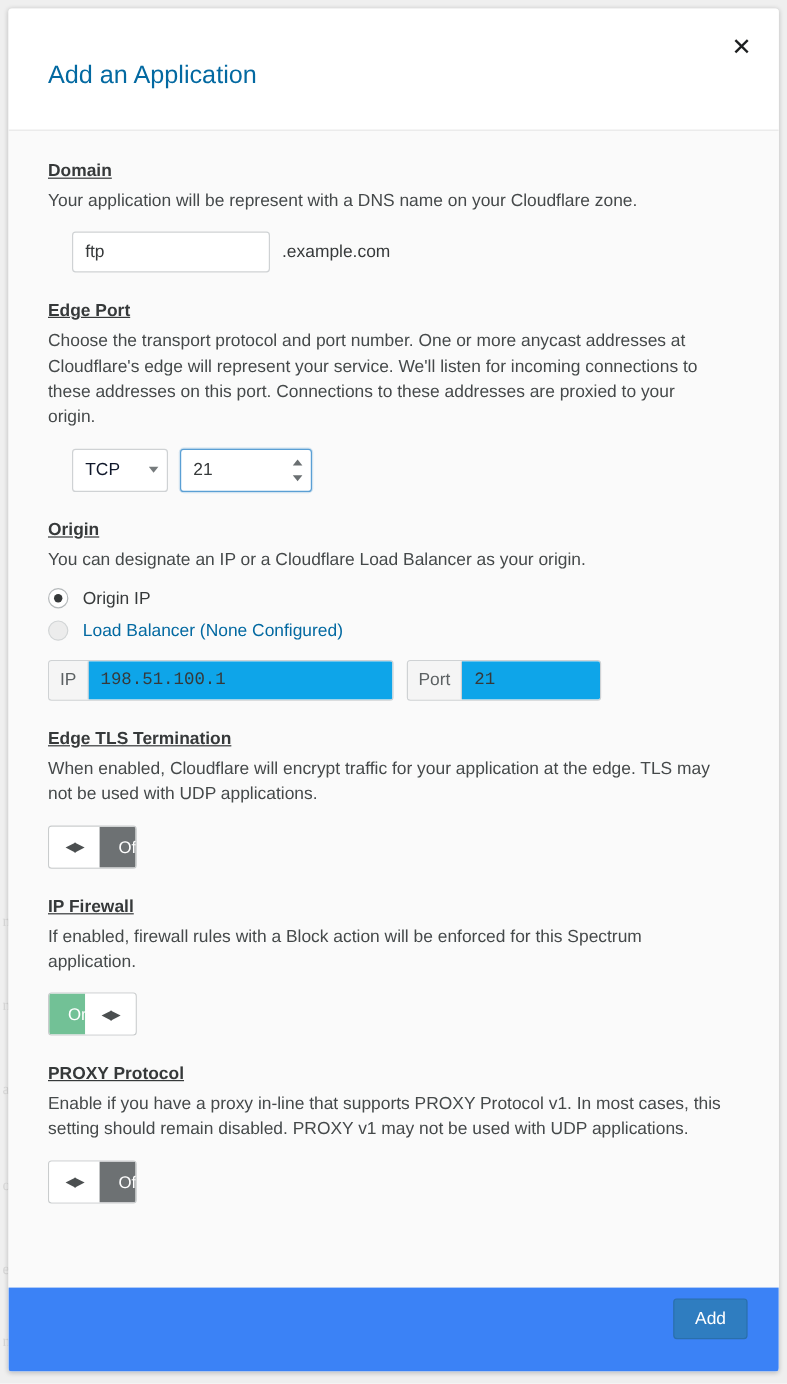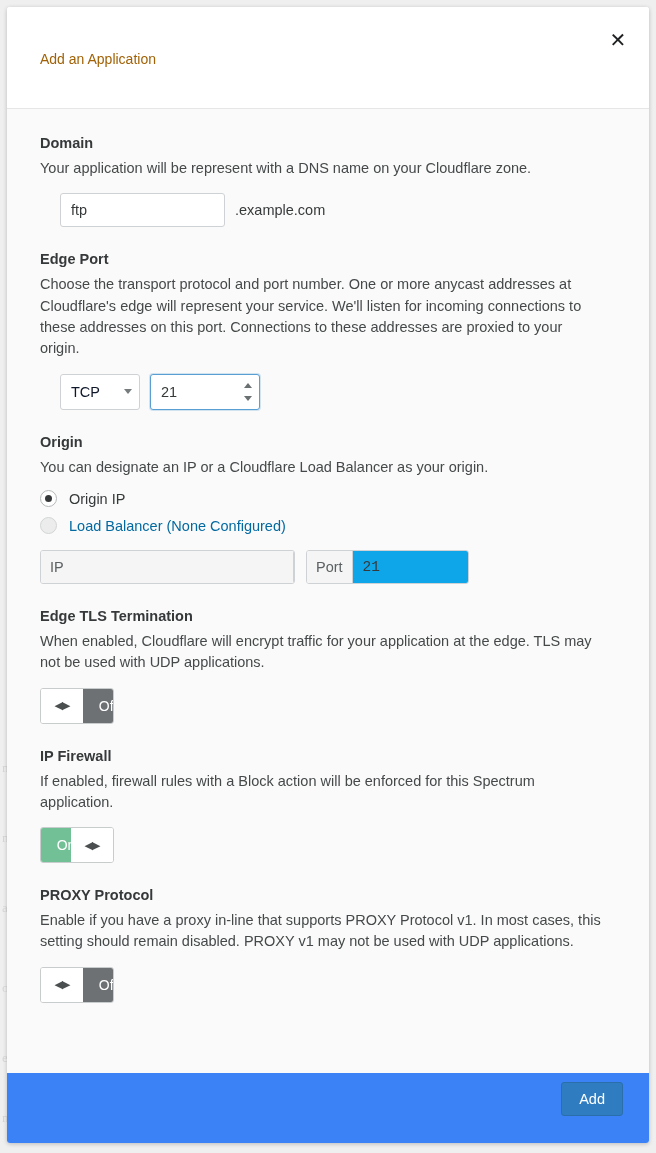--- a/index.html
+++ b/index.html
@@ -38,22 +38,22 @@
   .modal-header {
     position: relative;
     height: 102px;
     background: #ffffff;
     border-bottom: 1px solid #e6e6e6;
   }
   .modal-title {
     position: absolute;
     left: 33px;
     top: 44px;
-    font-size: 14px;
-    color: #a16207;
+    font-size: 21px;
+    color: #0369a1;
     font-weight: normal;
     margin: 0;
   }
   .close-btn {
     position: absolute;
     right: 18px;
     top: 20px;
     width: 26px;
     height: 26px;
     border: none;
@@ -69,20 +69,21 @@
     background: #fafafa;
     padding: 26px 33px 20px 33px;
     height: 1033px;
     overflow: hidden;
   }
   .section-title {
     font-size: 14.5px;
     font-weight: bold;
     color: #36393a;
     margin: 0 0 7px 0;
+    text-decoration: underline;
   }
   .section-desc {
     font-size: 14.5px;
     color: #45494a;
     line-height: 1.47;
     margin: 0 0 14px 0;
     max-width: 565px;
   }
   .block { margin-bottom: 24px; }
   .row { display: flex; align-items: center; padding-left: 20px; }
@@ -214,21 +215,21 @@
     border: none;
     outline: none;
     font-size: 14.5px;
     color: #36393a;
     padding: 0 10px;
     font-family: Liberation Mono, monospace;
     background: #0ea5e9;
   }
   .ip-input { width: 253px; }
   .port2-input { width: 115px; }
-  .ip-group { margin-right: 11px; flex-direction: column; }
+  .ip-group { margin-right: 11px; }
   .toggle {
     display: inline-flex;
     border: 1px solid #c9cccd;
     border-radius: 3px;
     overflow: hidden;
     height: 36px;
     background: #fff;
     cursor: pointer;
   }
   .toggle-handle {

